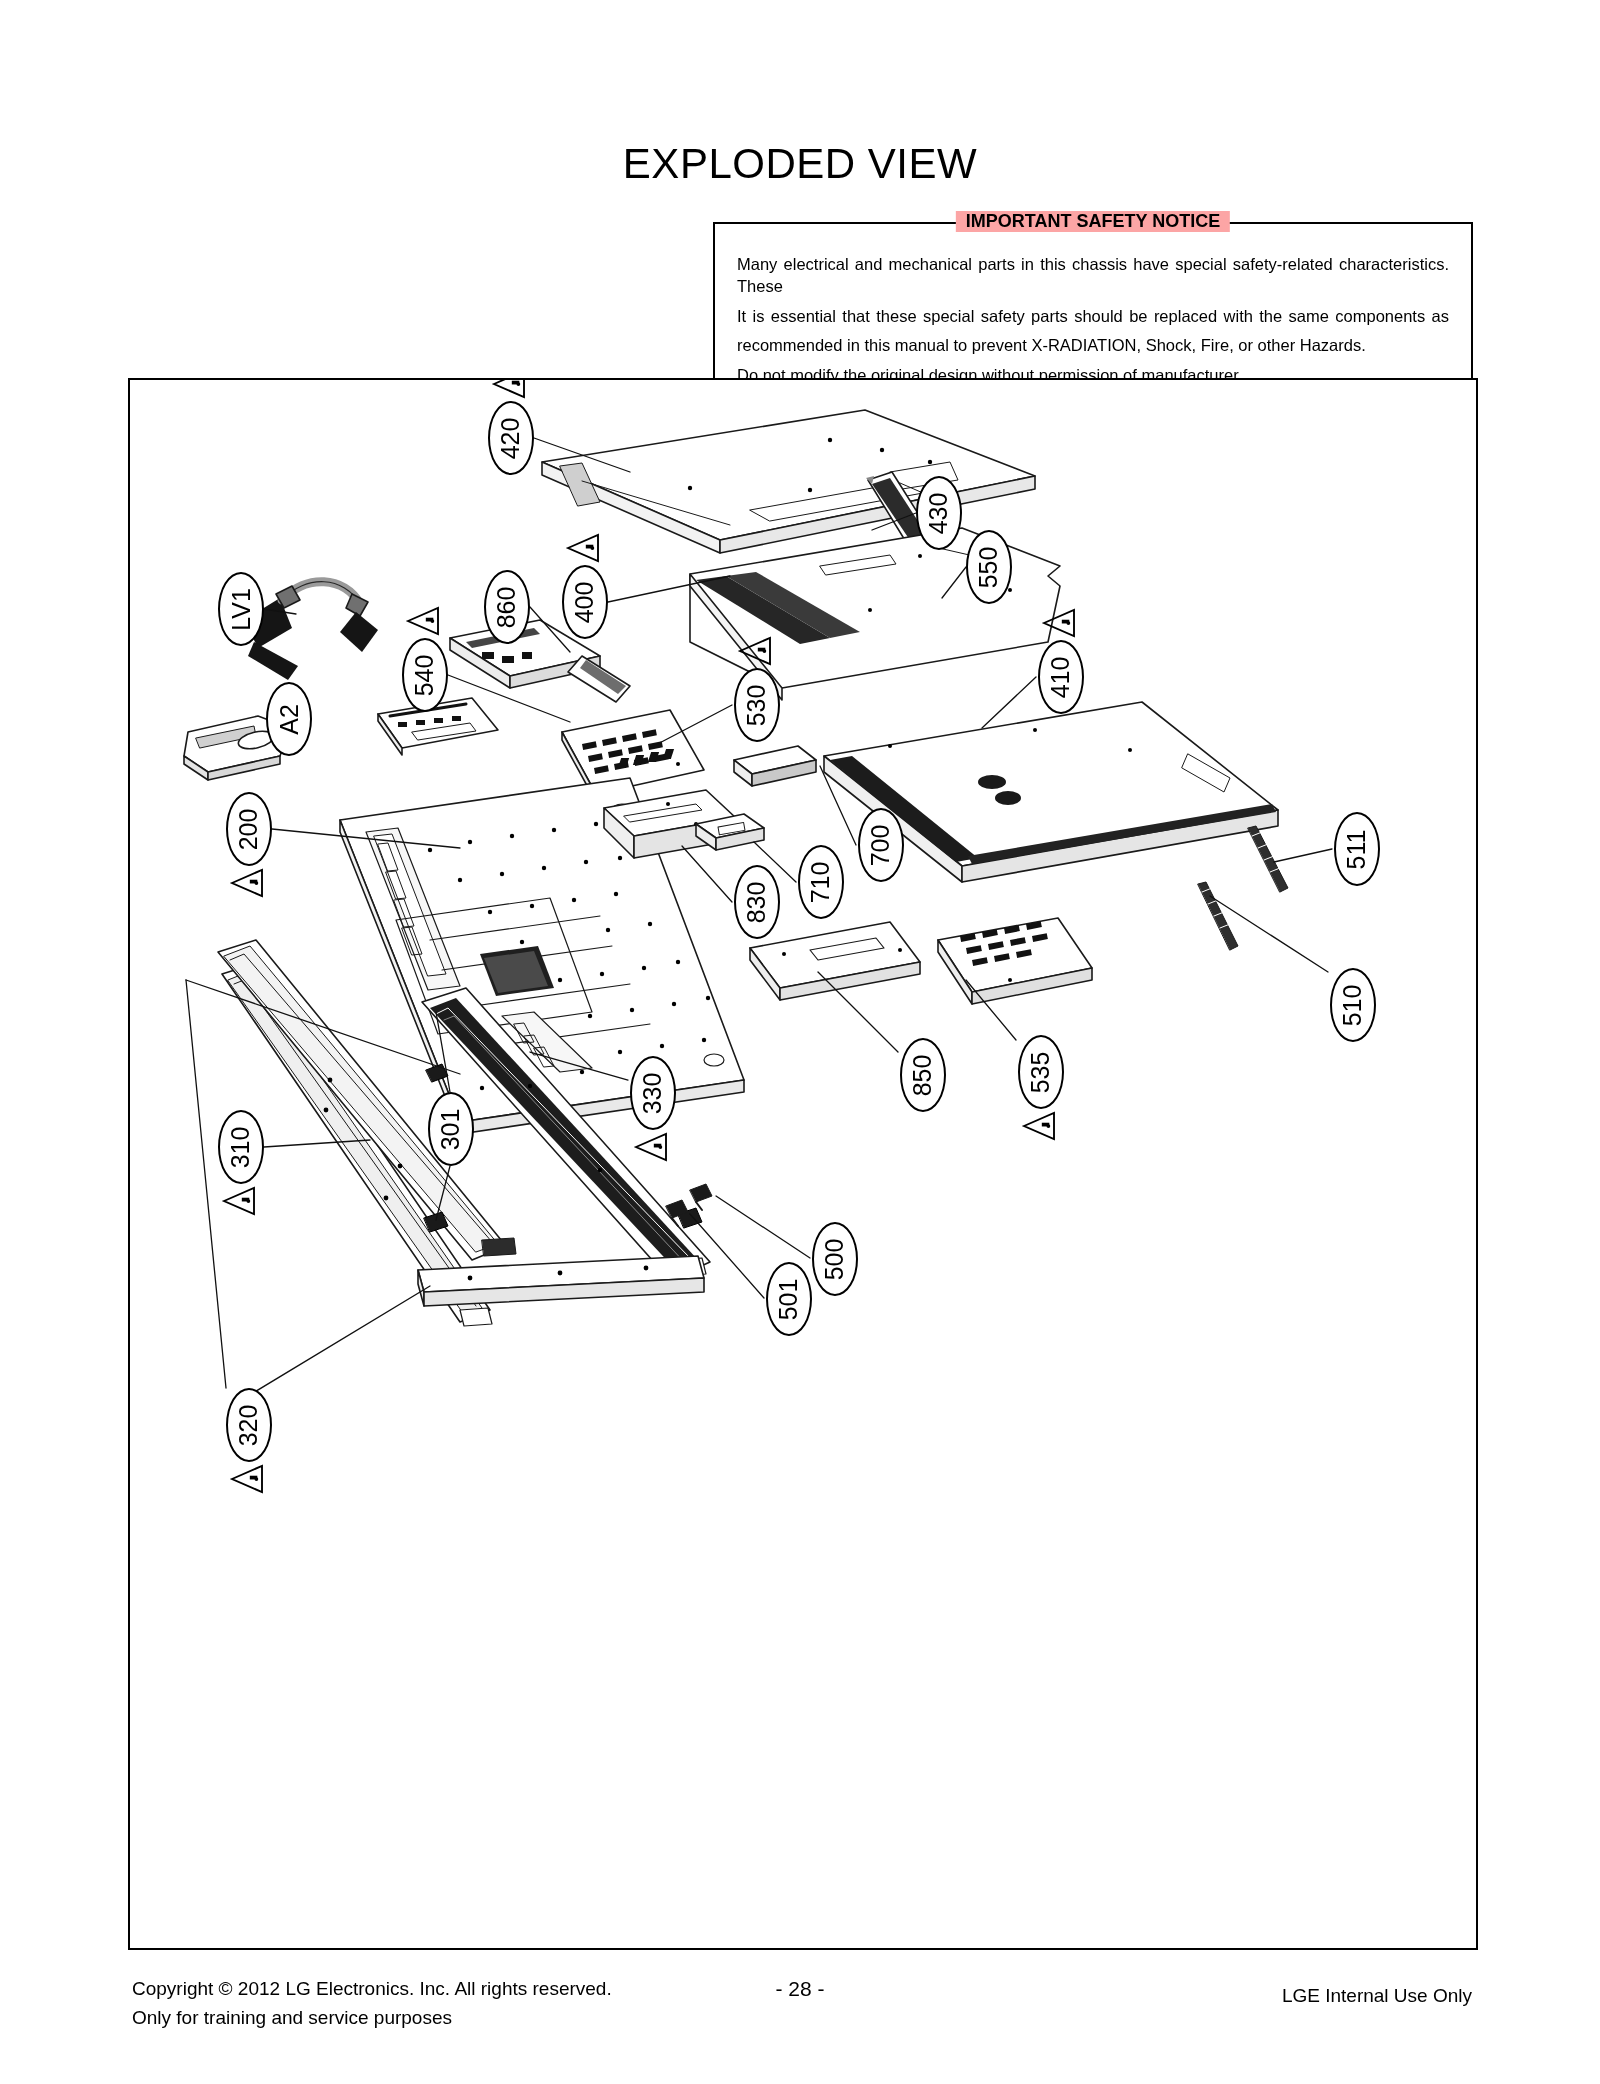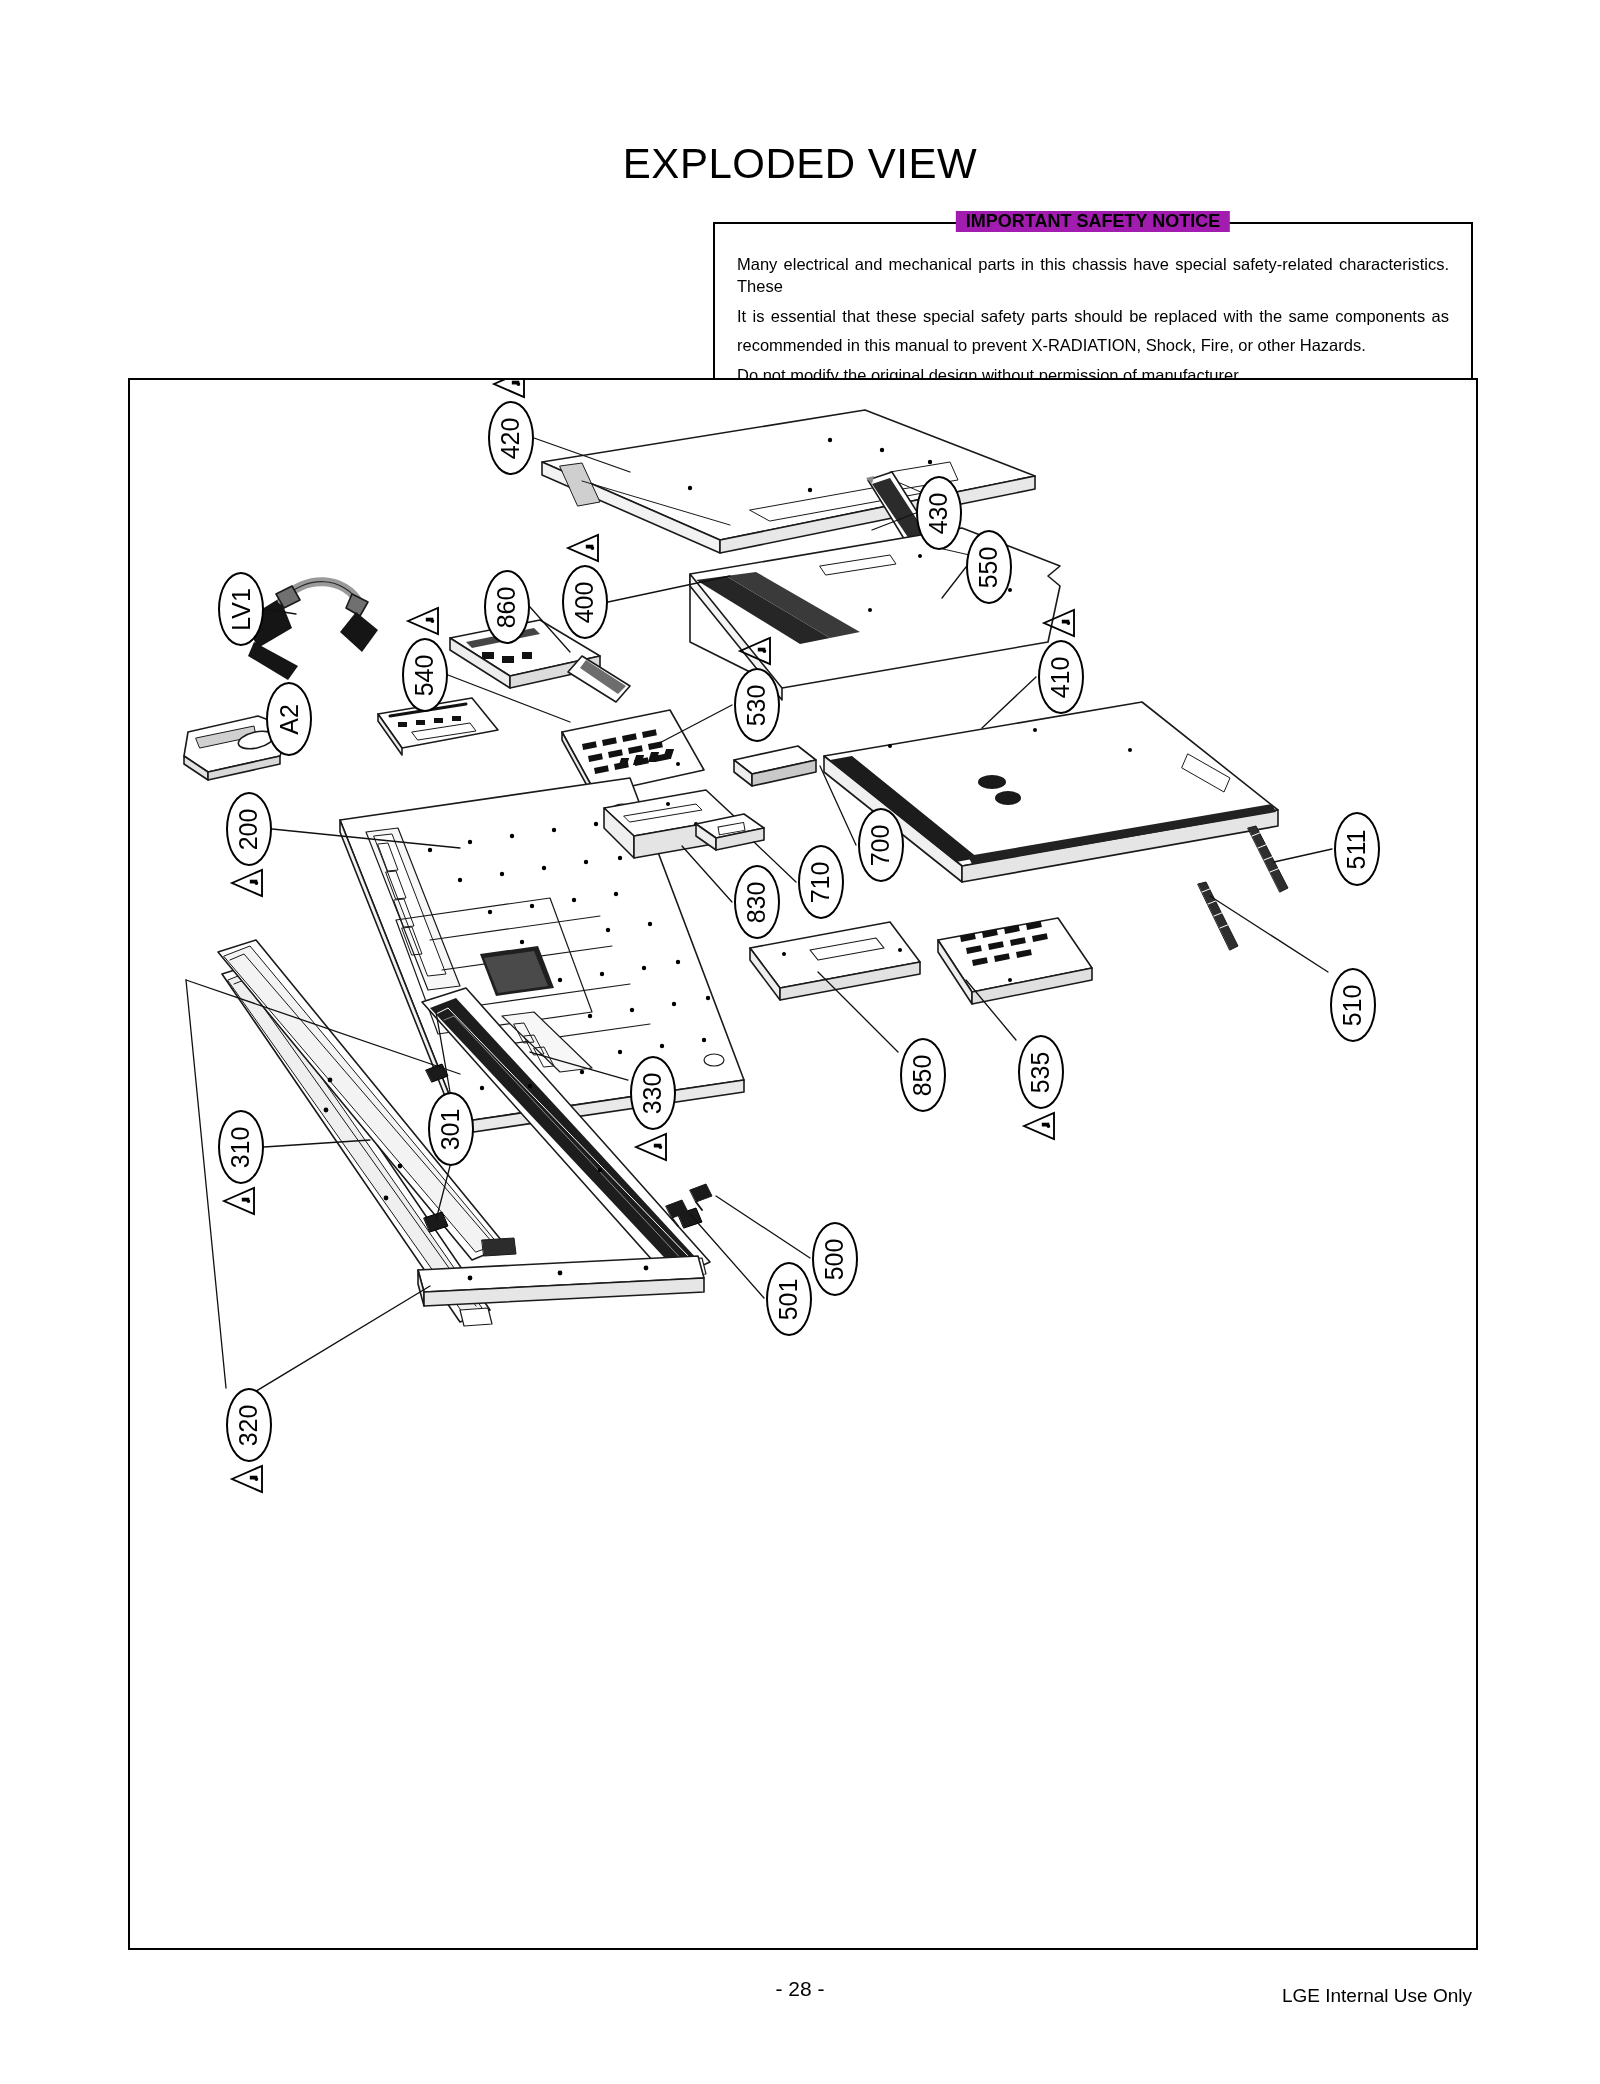--- a/index.html
+++ b/index.html
@@ -40,21 +40,21 @@
     width: 760px;
     border: 2px solid #000;
     box-sizing: border-box;
     padding: 22px 14px 14px 14px;
   }
   #safety-notice-title {
     position: absolute;
     top: -13px;
     left: 50%;
     transform: translateX(-50%);
-    background: #a21caf;
+    background: #fca5a5;
     padding: 0 10px;
     font-size: 18px;
     font-weight: bold;
     white-space: nowrap;
   }
   .notice-line {
     font-size: 16.5px;
     line-height: 1.32;
     text-align: justify;
     text-align-last: left;
@@ -657,17 +657,21 @@
             <polygon points="4,16 36,2 36,30" fill="none" stroke="#000" stroke-width="2"></polygon>
             <rect x="25" y="10.5" width="4" height="8" fill="#000" transform="rotate(90 27 14.5)"></rect>
             <circle cx="30" cy="16" r="2" fill="#000"></circle>
           </svg>
         </div>
       </div>
 
   </div>
 
   <div id="footer">
+    <div id="footer-left">
+      <span class="fline">Copyright  © 2012  LG Electronics. Inc. All rights reserved.</span>
+      <span class="fline">Only for training and service purposes</span>
+    </div>
     <div id="footer-center">- 28 -</div>
     <div id="footer-right">LGE Internal Use Only</div>
   </div>
 
 </div>
 
 </body></html>

